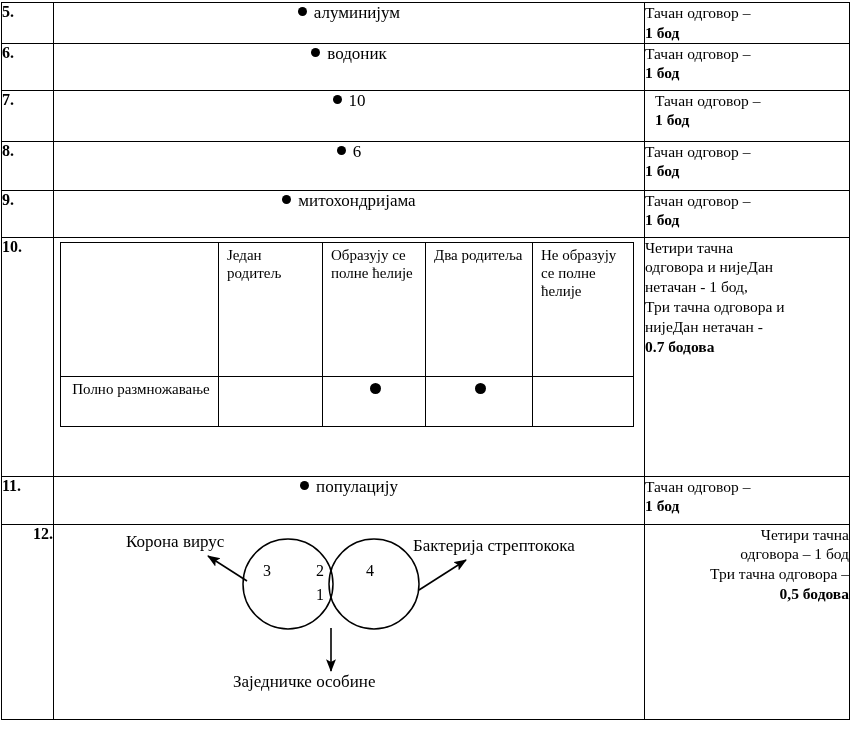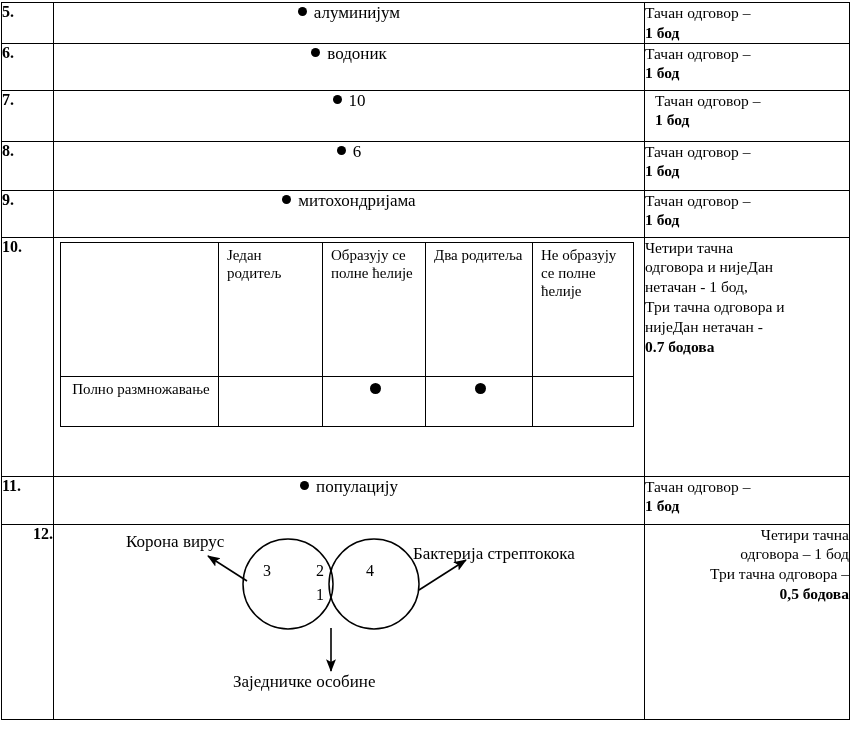--- a/index.html
+++ b/index.html
@@ -105,21 +105,21 @@
   
   .venn-wrap{position:relative;width:591px;height:194px;}
   .venn-svg{position:absolute;left:0;top:0;}
   .venn-lbl{
     position:absolute;
     font-size:17px;
     line-height:1;
     white-space:nowrap;
   }
   #lbl-left{left:72px;top:8px;}
-  #lbl-right{left:359px;top:20px;}
+  #lbl-right{left:359px;top:12px;}
   #lbl-bottom{left:179px;top:148px;}
   .venn-num{
     position:absolute;
     font-size:16px;
     line-height:1;
   }
   #num-3{left:209px;top:38px;}
   #num-2{left:262px;top:38px;}
   #num-1{left:262px;top:62px;}
   #num-4{left:312px;top:38px;}

